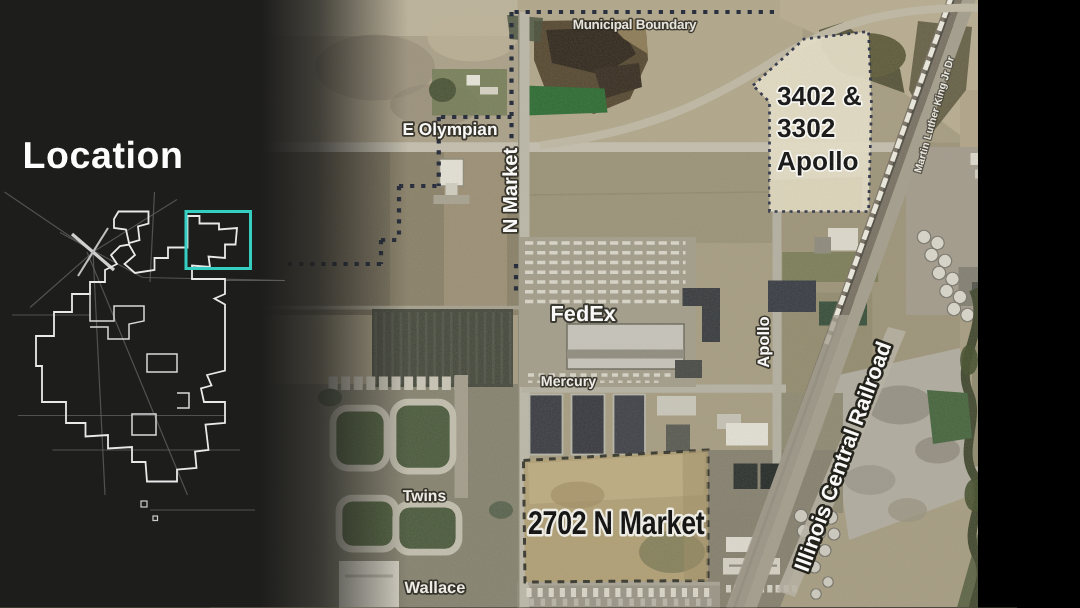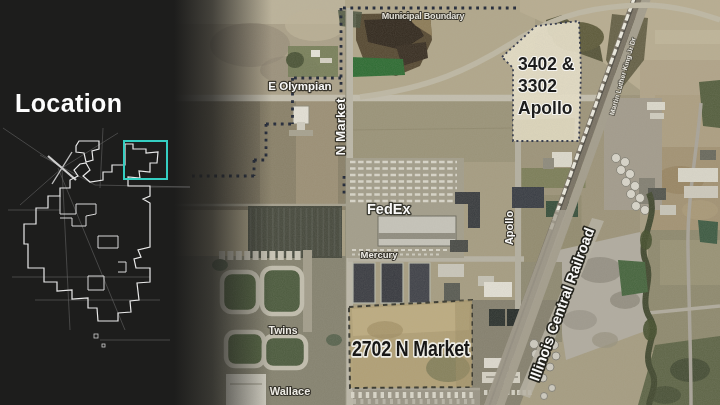--- a/index.html
+++ b/index.html
@@ -1,15 +1,15 @@
 <!DOCTYPE html>
 <html><head><meta charset="utf-8">
 <style>
 html,body{margin:0;padding:0;background:#000;}
-#stage{position:relative;width:720px;height:405px;overflow:hidden;font-family:"Liberation Sans",sans-serif;text-decoration:underline;}
+#stage{position:relative;width:652px;height:405px;overflow:hidden;font-family:"Liberation Sans",sans-serif;text-decoration:underline;}
 </style></head>
 <body>
 <div id="stage">
 <svg width="720" height="405" viewBox="0 0 720 405" shape-rendering="auto">
 <defs>
         <filter id="grain" x="0" y="0" width="100%" height="100%">
 <feTurbulence type="fractalNoise" baseFrequency="0.9" numOctaves="2" seed="7" stitchTiles="stitch" result="n"></feTurbulence>
 <feColorMatrix in="n" type="matrix" values="0 0 0 0 0.45  0 0 0 0 0.43  0 0 0 0 0.38  0 0 0 0.5 0"></feColorMatrix>
 </filter>
       </defs>

